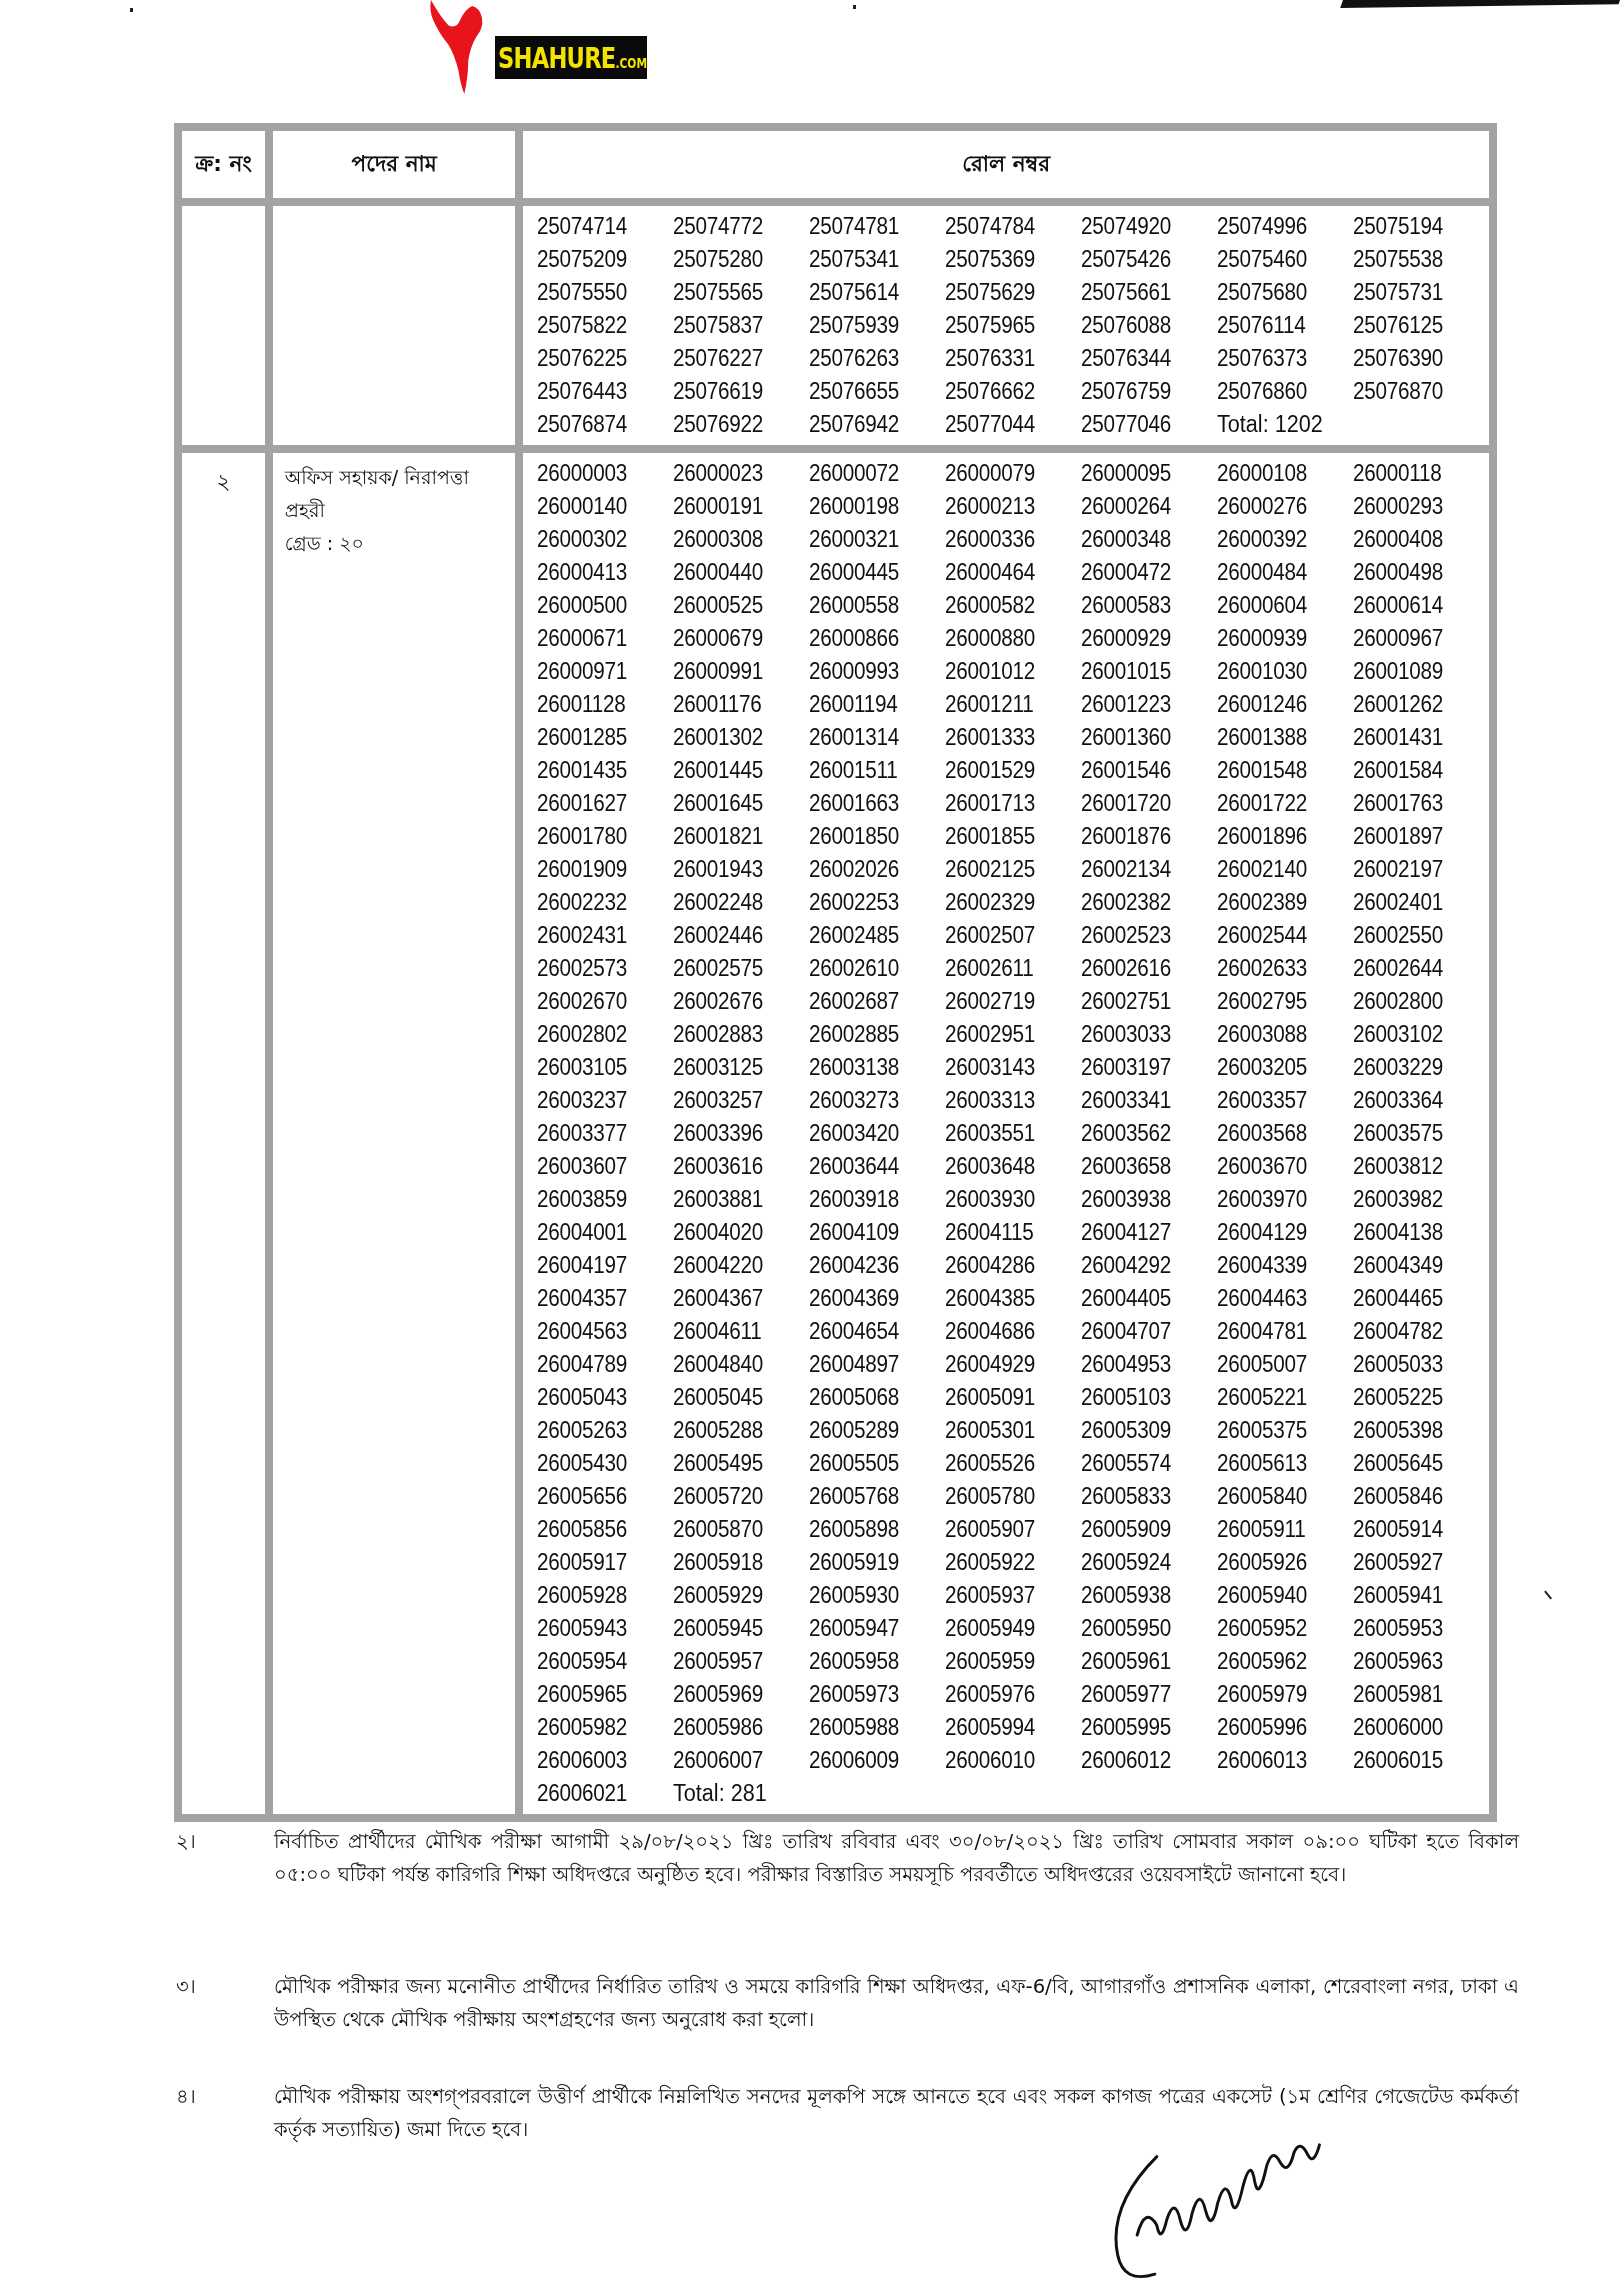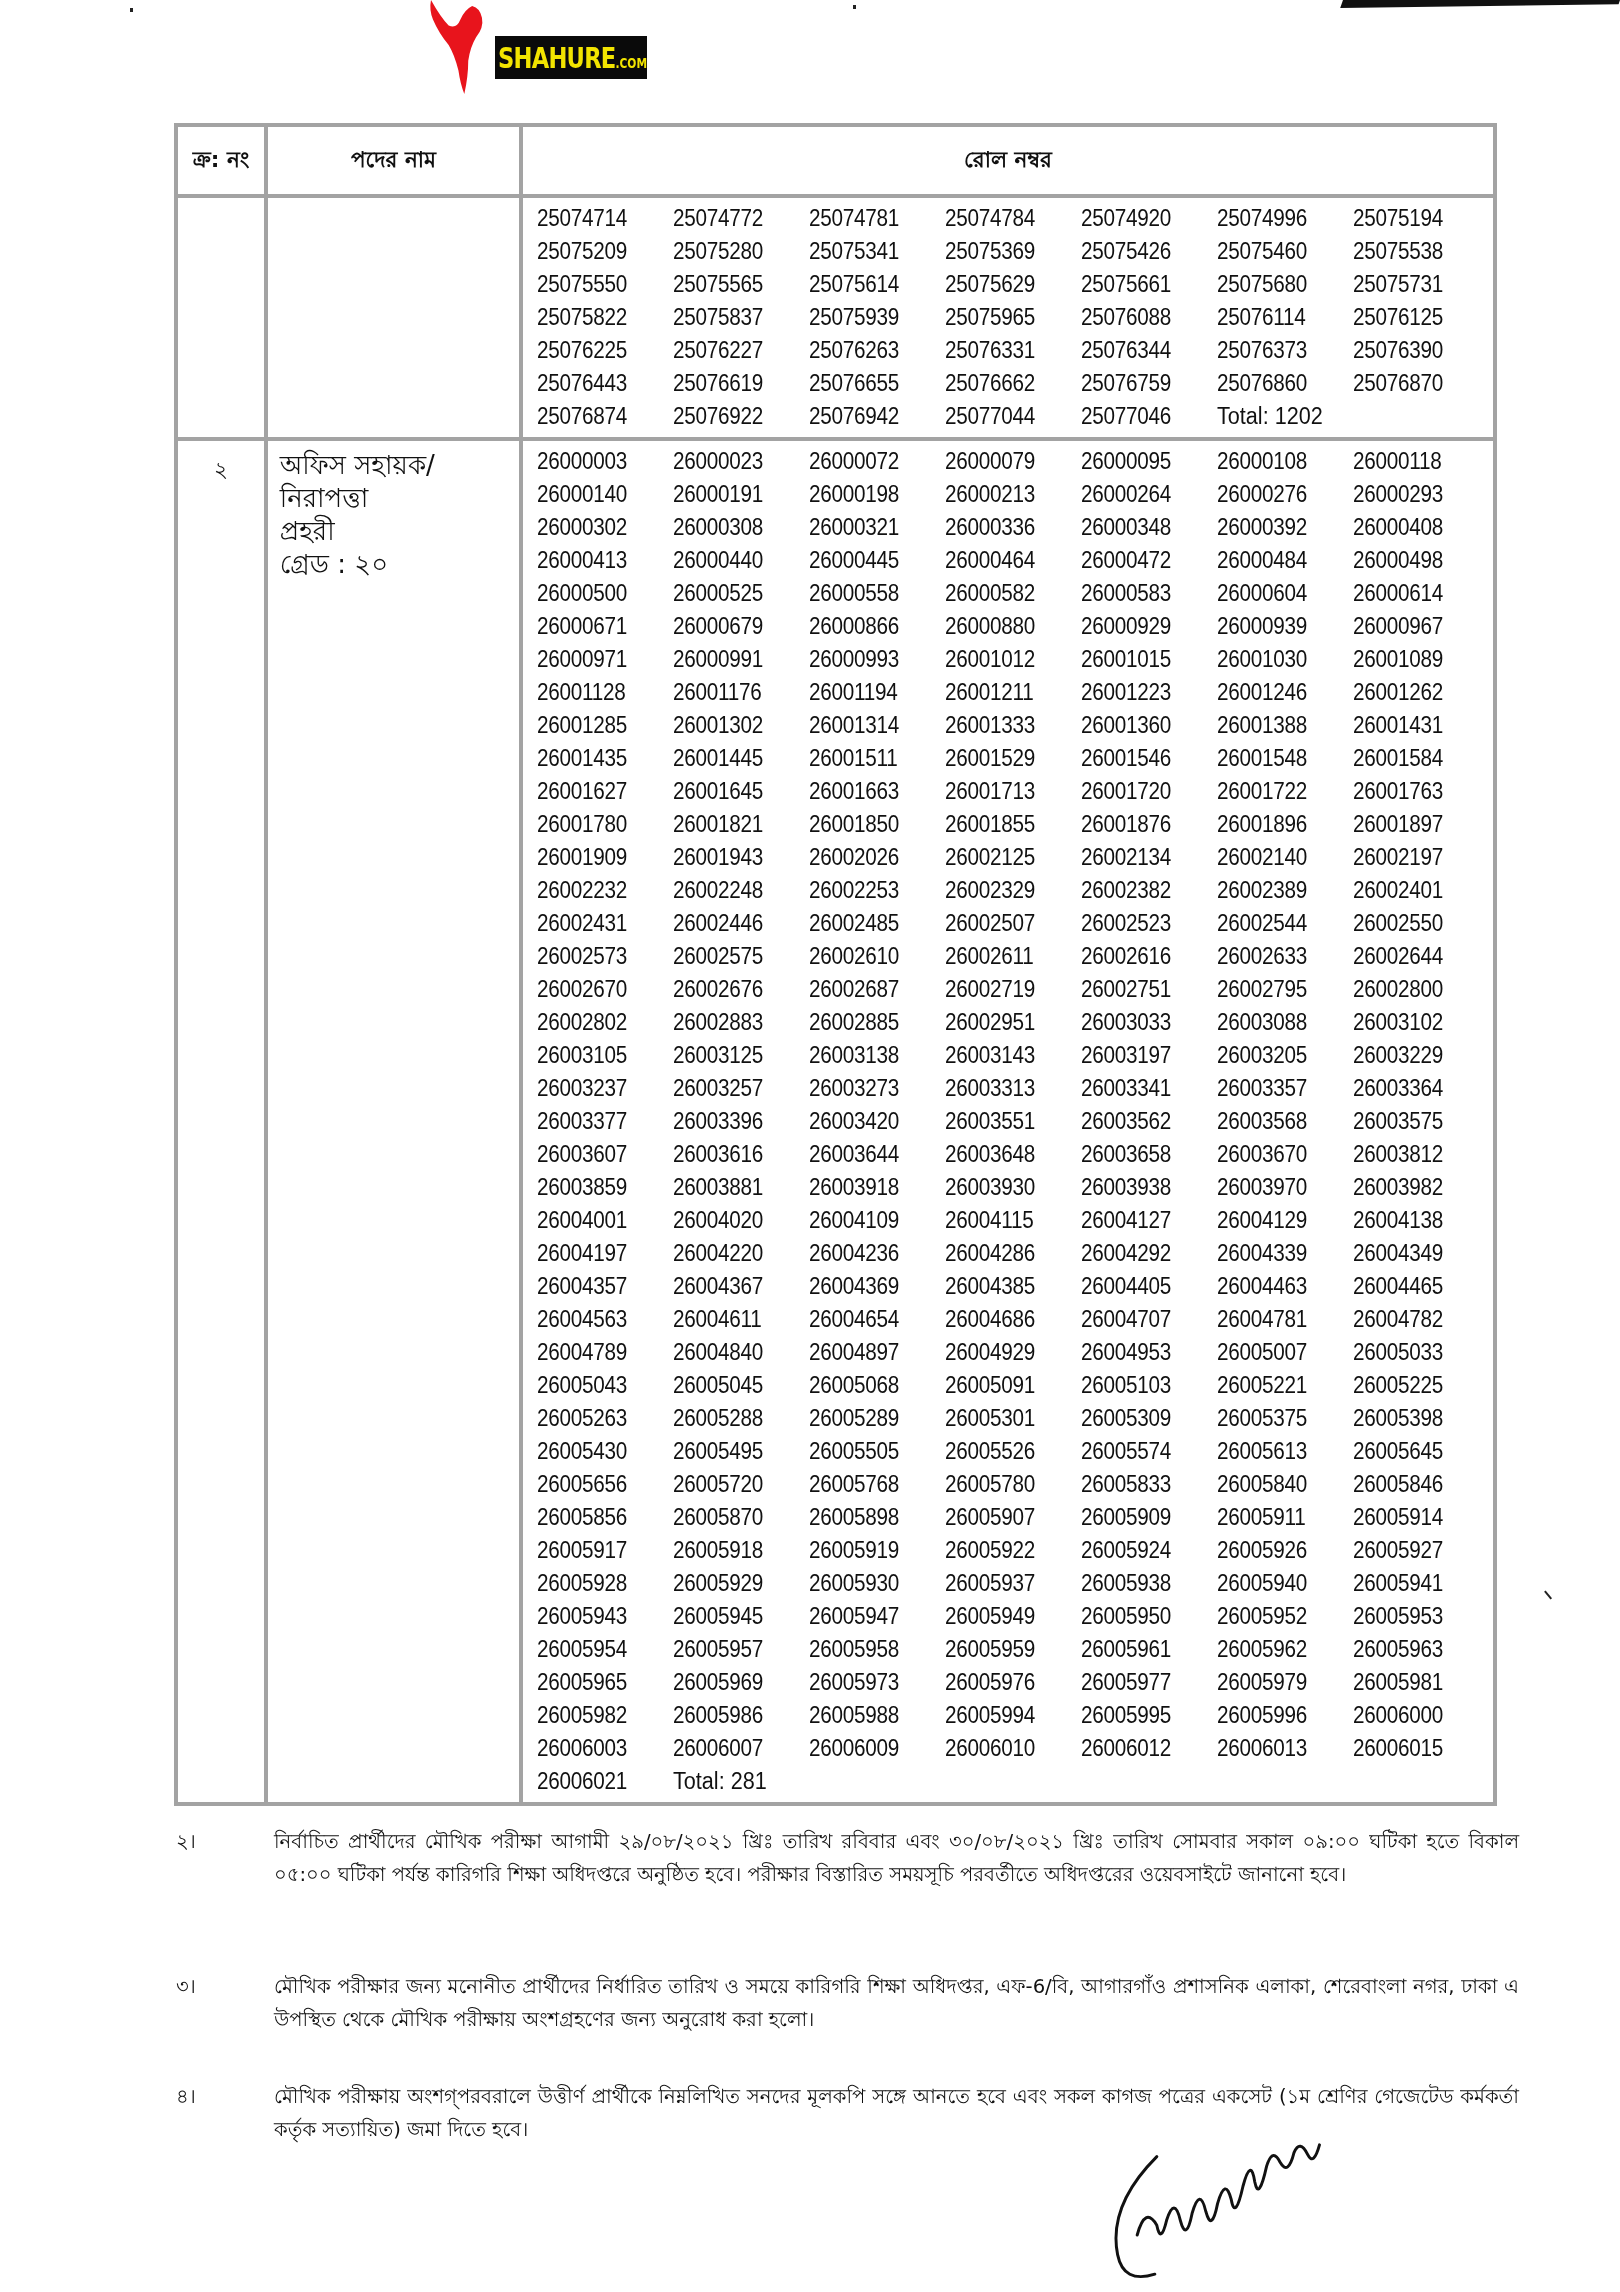--- a/index.html
+++ b/index.html
@@ -11,27 +11,27 @@
   .logo { position: absolute; left: 421px; top: 0; width: 294px; height: 98px; }
   .logo svg { position: absolute; left: 0; top: 0; }
   .logo-box { position: absolute; left: 74px; top: 36px; width: 152px; height: 43px; background: #0a0a0a;
          display: flex; align-items: center; padding-left: 3px; box-sizing: border-box; }
   .logo-text { color: #f2e400; font-family: "DejaVu Sans", sans-serif; font-weight: bold; font-size: 29px;
          letter-spacing: -1px; transform: scaleX(0.78); transform-origin: left center; white-space: nowrap; }
   .logo-text small { font-size: 13.7px; letter-spacing: 0; }
 
   table.roll { position: absolute; left: 174px; top: 123px; width: 1323px;
          border-collapse: collapse; }
-  table.roll td, table.roll th { border: 4px solid #a3a3a3; vertical-align: top; padding: 0; }
+  table.roll td, table.roll th { border: 8px solid #a3a3a3; vertical-align: top; padding: 0; }
   table.roll th { height: 67px; font-weight: bold; font-size: 21.6px; vertical-align: middle; text-align: center;
          font-family: "DejaVu Sans", sans-serif; }
   .col-sl { width: 86px; }
   .col-post { width: 251px; margin-top: 40px; }
   .sl-cell { text-align: center; font-size: 21.6px; padding-top: 11.8px !important; font-family: "DejaVu Sans", sans-serif; }
-  .post-cell { padding: 7.8px 0 0 11.8px !important; font-size: 26px; line-height: 33px; font-family: "DejaVu Sans", sans-serif; }
+  .post-cell { padding: 7.8px 0 0 11.8px !important; font-size: 19px; line-height: 33px; font-family: "DejaVu Sans", sans-serif; }
   .rolls-cell { padding: 3.9px 0 3.9px 13.7px !important; border-radius: 19px; }
   .roll-grid { display: grid; grid-template-columns: repeat(7, 136px); }
   .roll-num { font-family: "Liberation Sans", sans-serif; font-size: 23px; line-height: 33px;
          letter-spacing: -0.3px; white-space: nowrap; transform: scaleX(0.9); transform-origin: left center; }
   .total { font-family: "Liberation Sans", sans-serif; font-size: 23.5px; line-height: 33px;
          white-space: nowrap; transform: scaleX(0.92); transform-origin: left center; }
 
   .para { position: absolute; left: 176px; width: 1343px; font-family: "DejaVu Sans", sans-serif;
          font-size: 19.6px; line-height: 33px; }
   .para .num { position: absolute; left: 0; top: 0; width: 78px; }

